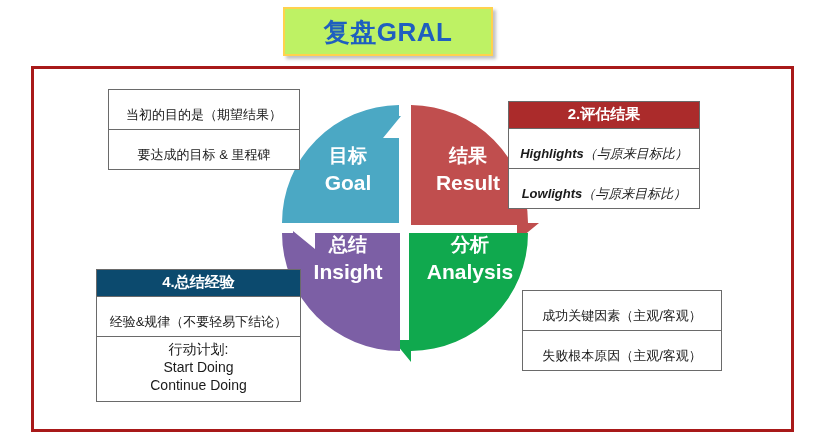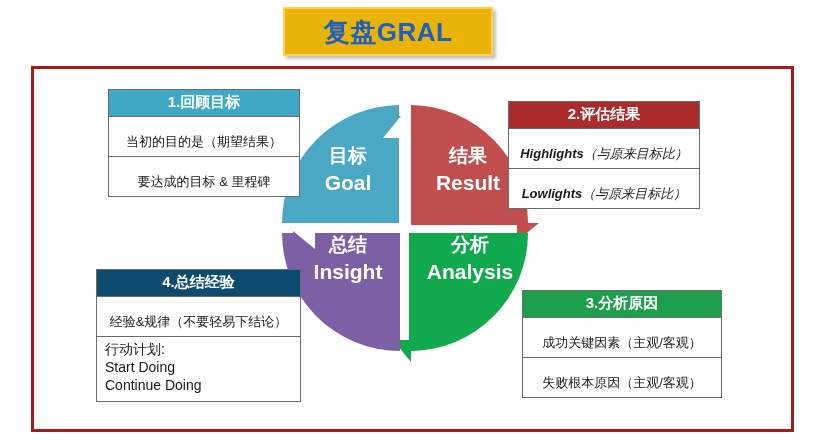--- a/index.html
+++ b/index.html
@@ -15,21 +15,21 @@
     font-family: "Liberation Sans", "DejaVu Sans", sans-serif;
   }
 
   
   #title-banner {
     position: absolute;
     left: 283px;
     top: 7px;
     width: 206px;
     height: 45px;
-    background: #eab308;
+    background: #bef264;
     border: 2px solid #FFD24D;
     box-shadow: 3px 3px 3px rgba(120,120,120,0.45);
     display: flex;
     align-items: center;
     justify-content: center;
   }
   #title-banner .title-text {
     color: #1F5FBF;
     font-size: 26px;
     font-weight: bold;
@@ -113,21 +113,21 @@
   
   #box-3 { left: 522px; top: 290px; width: 200px; }
   #box-3 .box-header { background: #1D9E4B; }
 
   
   #box-4 { left: 96px; top: 269px; width: 205px; }
   #box-4 .box-header { background: #0c4a6e; }
   #box-4 .plan-block {
     font-size: 14px;
     color: #1a1a1a;
-    text-align: left;
+    text-align: center;
     padding: 4px 8px 6px 8px;
     line-height: 1.28;
   }
   #box-4 .plan-block div { white-space: nowrap; }
 </style>
 </head>
 <body>
 
 <div id="title-banner">
   <span class="title-text">复盘GRAL</span>
@@ -189,37 +189,35 @@
 <div class="quad-label" id="label-analysis">
   <span class="cn">分析</span>
   <span class="en">Analysis</span>
 </div>
 <div class="quad-label" id="label-insight">
   <span class="cn">总结</span>
   <span class="en">Insight</span>
 </div>
 
 <div class="info-box" id="box-1">
-  <div class="box-header">1.回顾目标</div>
   <div class="box-row">当初的目的是（期望结果）</div>
   <div class="box-row">要达成的目标 &amp; 里程碑</div>
 </div>
 
 <div class="info-box" id="box-2">
   <div class="box-header">2.评估结果</div>
   <div class="box-row">
     <b>Highlights</b><span>（与原来目标比）</span>
   </div>
   <div class="box-row">
     <b>Lowlights</b><span>（与原来目标比）</span>
   </div>
 </div>
 
 <div class="info-box" id="box-3">
-  <div class="box-header">3.分析原因</div>
   <div class="box-row">成功关键因素（主观/客观）</div>
   <div class="box-row">失败根本原因（主观/客观）</div>
 </div>
 
 <div class="info-box" id="box-4">
   <div class="box-header">4.总结经验</div>
   <div class="box-row">经验&amp;规律（不要轻易下结论）</div>
   <div class="plan-block">
     <div>行动计划:</div>
     <div>Start  Doing</div>

